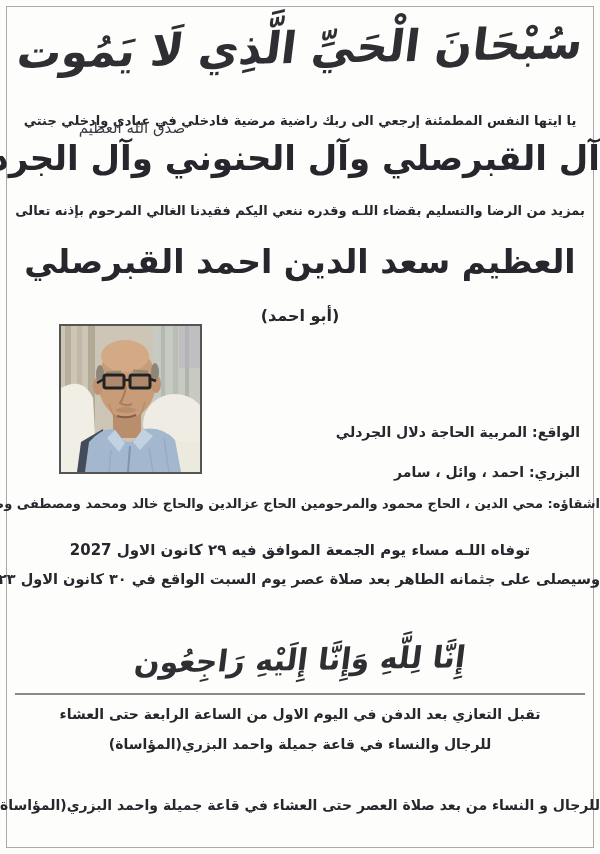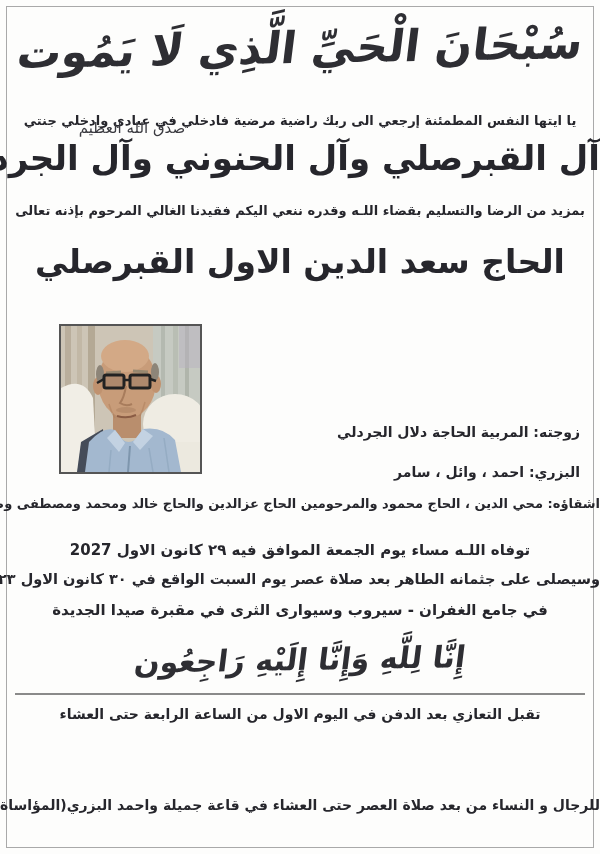--- a/index.html
+++ b/index.html
@@ -53,22 +53,23 @@
   <div class="abs b verse nowrap">يا ايتها النفس المطمئنة إرجعي الى ربك راضية مرضية فادخلي في عبادي وادخلي جنتي</div>
 
   <div class="sadaqa">صدق الله العظيم</div>
 
   <div class="abs b families nowrap">
     <span>آل القبرصلي وآل الحنوني وآل الجردلي</span>
   </div>
 
   <div class="abs b announce nowrap">بمزيد من الرضا والتسليم بقضاء اللـه وقدره ننعي اليكم فقيدنا الغالي المرحوم بإذنه تعالى</div>
 
-  <div class="abs b name nowrap">الحاج سعد الدين الاول القبرصلي</div>
+  <div class="abs b name nowrap">العظيم سعد الدين احمد القبرصلي</div>
 
+  <div class="abs b kunya">(أبو احمد)</div>
 
   <div class="photo">
     <svg viewBox="0 0 139 146" xmlns="http://www.w3.org/2000/svg" preserveAspectRatio="none">
 
       <rect x="0" y="0" width="139" height="146" fill="#cdc5b6"></rect>
       <rect x="4" y="0" width="6" height="146" fill="#b9ae9c"></rect>
       <rect x="16" y="0" width="5" height="146" fill="#c2b8a6"></rect>
       <rect x="27" y="0" width="7" height="146" fill="#b4a995"></rect>
       <rect x="92" y="0" width="47" height="146" fill="#c6cac2"></rect>
       <rect x="100" y="0" width="4" height="146" fill="#b4b9b0"></rect>
@@ -106,31 +107,31 @@
       <path d="M16,146 L20,116 L42,103 L46,146 Z" fill="#454c59"></path>
 
       <path d="M24,146 L28,116 Q42,100 54,104 L62,114 Q67,118 74,114 L82,103 Q102,100 114,114 L120,146 Z" fill="#a3b8cf"></path>
       <path d="M54,104 L64,117 L58,126 L46,112 Z" fill="#c3d2e2"></path>
       <path d="M82,103 L72,116 L79,124 L92,110 Z" fill="#c3d2e2"></path>
       <path d="M69,120 L67,146" stroke="#7e96ad" stroke-width="2" fill="none"></path>
       <path d="M50,124 L48,146 M88,122 L92,146 M103,112 L108,146" stroke="#8fa6bd" stroke-width="1.5" fill="none" opacity="0.7"></path>
     </svg>
   </div>
 
-  <div class="b wife nowrap">زوجته: المربية الحاجة دلال الجردلي</div>
+  <div class="b wife nowrap">الواقع: المربية الحاجة دلال الجردلي</div>
 
   <div class="b children nowrap">البزري: احمد ، وائل ، سامر</div>
 
   <div class="abs b brothers nowrap">اشقاؤه: محي الدين ، الحاج محمود والمرحومين الحاج عزالدين والحاج خالد ومحمد ومصطفى وصلاح الدين</div>
 
   <div class="abs b death nowrap">توفاه اللـه مساء  يوم الجمعة الموافق فيه ٢٩ كانون الاول 2027</div>
 
   <div class="abs b prayer nowrap">وسيصلى على جثمانه الطاهر بعد صلاة عصر يوم السبت الواقع في ٣٠ كانون الاول ٢٠٢٣</div>
 
-  <div class="abs b burial nowrap">في جامع الغفران - سيروب  وسيوارى الثرى في مقبرة صيدا الجديدة</div>
 
   <div class="abs callig callig-bottom">إِنَّا لِلَّهِ وَإِنَّا إِلَيْهِ رَاجِعُون</div>
 
   <div class="sep"></div>
 
   <div class="abs b c1 nowrap">تقبل التعازي بعد الدفن في اليوم الاول من الساعة الرابعة حتى العشاء</div>
+  <div class="abs b c2 nowrap">للرجال والنساء في قاعة جميلة واحمد البزري(المؤاساة)</div>
   <div class="abs b c4 nowrap">للرجال و النساء من بعد صلاة العصر حتى العشاء في  قاعة جميلة واحمد البزري(المؤاساة)</div>
 </div>
 
 </body></html>

